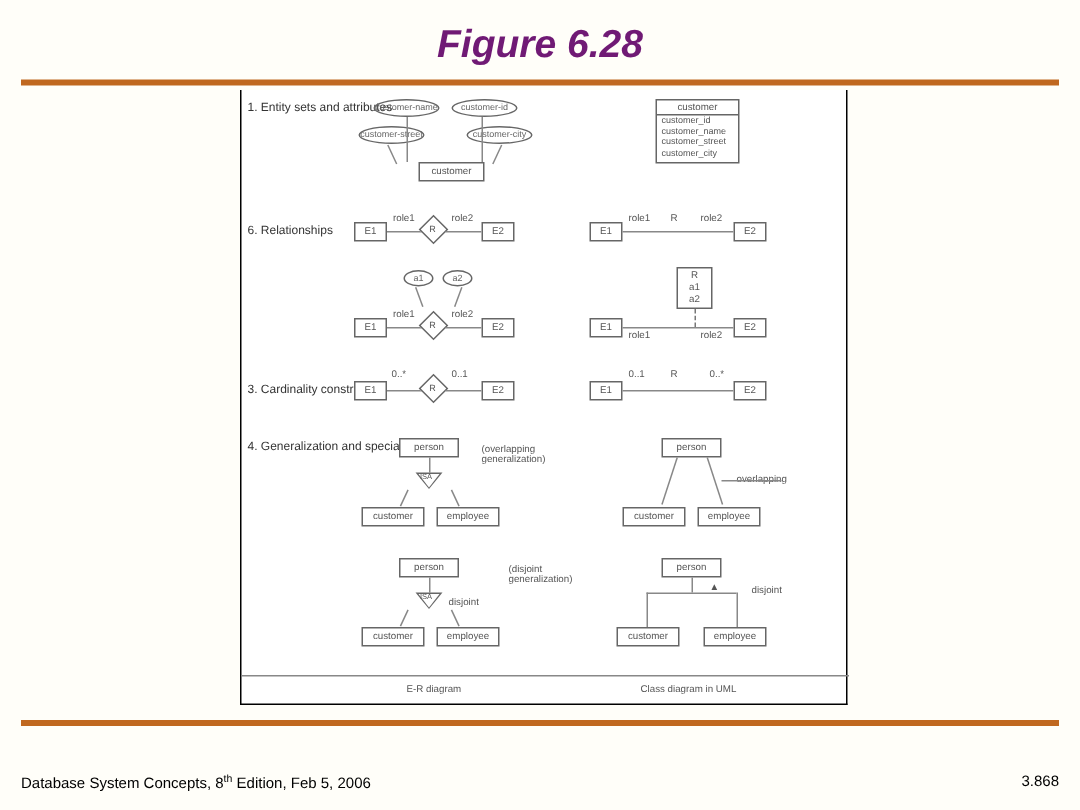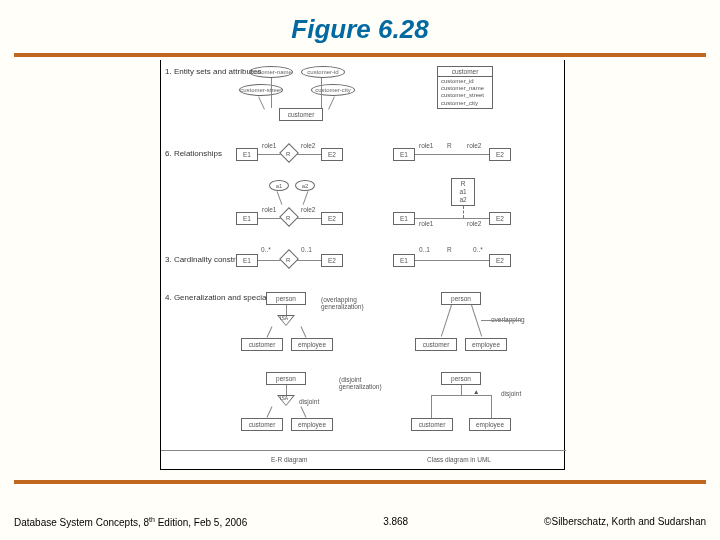--- a/index.html
+++ b/index.html
@@ -9,21 +9,21 @@
     background: #fffef9;
     font-family: Arial, sans-serif;
     position: relative;
     overflow: hidden;
   }
   .slide-title {
     text-align: center;
     font-size: 26px;
     font-weight: bold;
     font-style: italic;
-    color: #0369a1;
+    color: #701a75;
     padding-top: 14px;
     padding-bottom: 8px;
   }
   .hr-top {
     height: 4px;
     background: #c06820;
     margin: 0 14px 0 14px;
   }
   .figure-area {
     position: absolute;
@@ -274,14 +274,13 @@
 
 </div>
 
 <div class="hr-bottom"></div>
 
 <div class="footer">
   <div class="left">
     <span>Database System Concepts, 8</span><sup>th</sup><span> Edition, Feb 5, 2006</span>
   </div>
   <div>3.868</div>
-  <div>©Silberschatz, Korth and Sudarshan</div>
 </div>
 
 </body></html>

